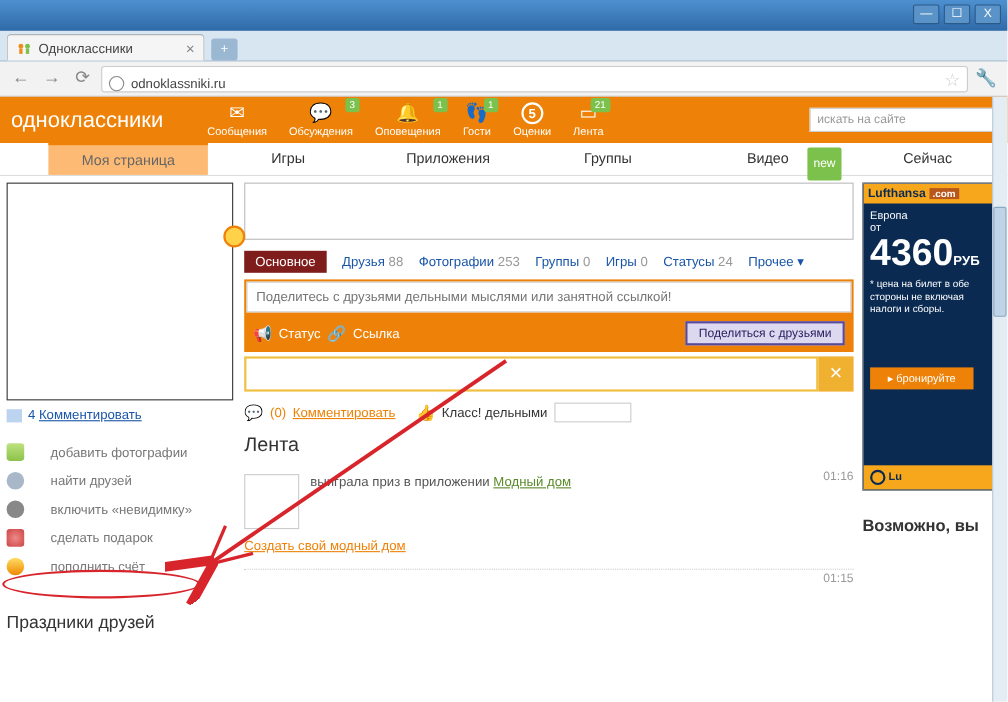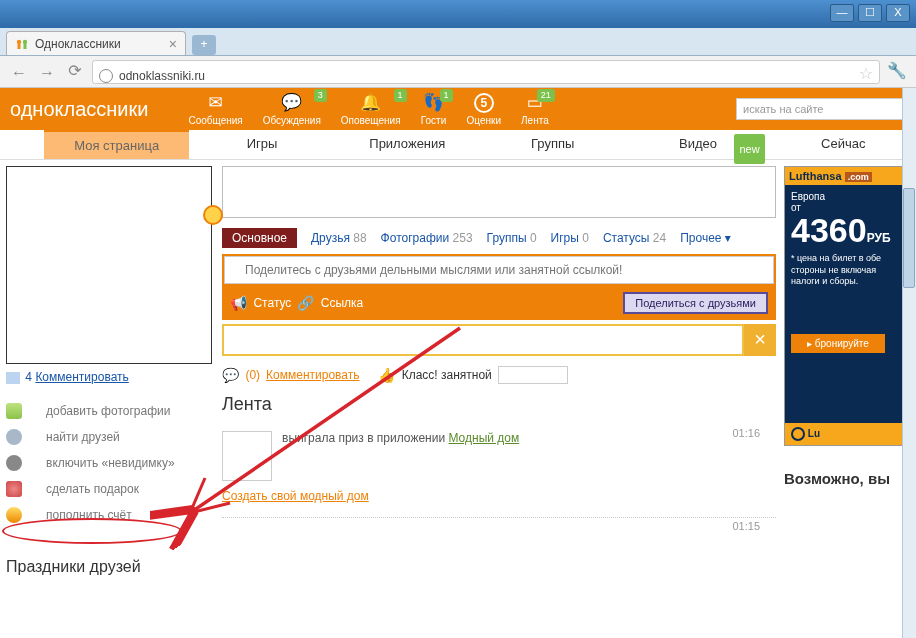--- a/index.html
+++ b/index.html
@@ -59,35 +59,35 @@
 .sb-ico.i6{background:linear-gradient(#fd6,#e80);border-radius:50%;}
 .sb-highlight{position:absolute;border:2px solid #d8252c;border-radius:50%/50%;width:180px;height:26px;left:2px;top:518px;pointer-events:none;}
 .sec-title{font-size:16px;color:#333;margin-top:30px;}
 
 .big-input{width:100%;height:52px;border:1px solid #bbb;background:#fff;margin-bottom:10px;}
 .tabs-row{display:flex;align-items:center;gap:14px;font-size:12px;margin-bottom:6px;flex-wrap:wrap;}
 .tab-main{background:#7f1d1d;color:#fff;padding:3px 10px;}
 .tab-link{color:#1a56a8;cursor:pointer;}
 .tab-link .n{color:#999;}
 .share-box{background:#ee8208;padding:0;}
-.share-input{margin:2px;width:calc(100% - 4px);height:28px;border:1px solid #ccc;padding:0 20px;color:#999;font-size:12px;}
+.share-input{margin:2px;width:calc(100% - 4px);height:28px;border:1px solid #ccc;padding:0 8px;color:#999;font-size:12px;}
 .share-row{display:flex;align-items:center;padding:6px 8px;color:#fff;font-size:12px;gap:6px;}
 .spk{font-size:14px;}
 .share-btn{margin-left:auto;background:#dcd8f0;border:2px solid #5a4a9a;color:#2a2260;padding:3px 10px;font-size:11px;cursor:pointer;}
 .yellow-row{display:flex;margin-top:4px;}
 .yellow-in{flex:1;height:32px;border:2px solid #f0c040;background:#fff;}
 .yellow-x{width:32px;height:32px;background:#f0b030;color:#fff;font-size:20px;text-align:center;line-height:30px;}
 .meta-row{display:flex;align-items:center;gap:6px;margin:10px 0;font-size:12px;}
 .meta-row .bub{color:#c8a050;font-size:14px;}
 .meta-row a{color:#1a56a8;}
 .thumb{font-size:14px;}
 .count-box{width:70px;height:18px;border:1px solid #ccc;display:inline-block;vertical-align:middle;}
 .feed-title{font-size:18px;color:#333;margin:4px 0 10px;}
 .feed-item{position:relative;padding:6px 0;font-size:12px;}
-.feed-time{position:absolute;right:16px;top:2px;color:#999;font-size:11px;}
+.feed-time{position:absolute;right:0;top:2px;color:#999;font-size:11px;}
 .feed-row{display:flex;gap:10px;align-items:flex-start;}
 .feed-av{width:50px;height:50px;border:1px solid #ccc;background:#fff;}
 .feed-av2{width:48px;height:48px;background:linear-gradient(135deg,#7a3aa8,#e05a8a);border-radius:4px;}
 .feed-text{flex:1;color:#555;}
 .feed-text a{color:#1a56a8;text-decoration:underline;}
 .feed-link{color:#ee8208;text-decoration:underline;display:inline-block;margin-top:8px;}
 
 .adbox{width:126px;border:1px solid #999;background:#0a2a52;color:#fff;font-size:10px;position:relative;height:280px;overflow:hidden;}
 .ad-top{background:#f6a71c;color:#0a2a52;padding:3px 4px;font-weight:bold;font-size:11px;}
 .ad-top .dot{background:#b8571c;color:#fff;padding:0 3px;font-size:9px;}
@@ -249,21 +249,21 @@
     <div class="yellow-row">
       <div class="yellow-in"></div>
       <div class="yellow-x">×</div>
     </div>
     <div class="meta-row">
       <span class="bub">💬</span>
       <span style="color:#ee8208">(0)</span>
       <a style="color:#ee8208">Комментировать</a>
       &nbsp;&nbsp;
       <span class="thumb" style="color:#ee8208">👍</span>
-      <span>Класс! занятной</span>
+      <span>Класс! дельными</span>
       <span class="count-box"></span>
     </div>
     <div class="feed-title">Лента</div>
 
     <div class="feed-item">
       <span class="feed-time">01:16</span>
       <div class="feed-row">
         <div class="feed-av"></div>
         <div class="feed-text">
           <span>выиграла приз в приложении </span>

